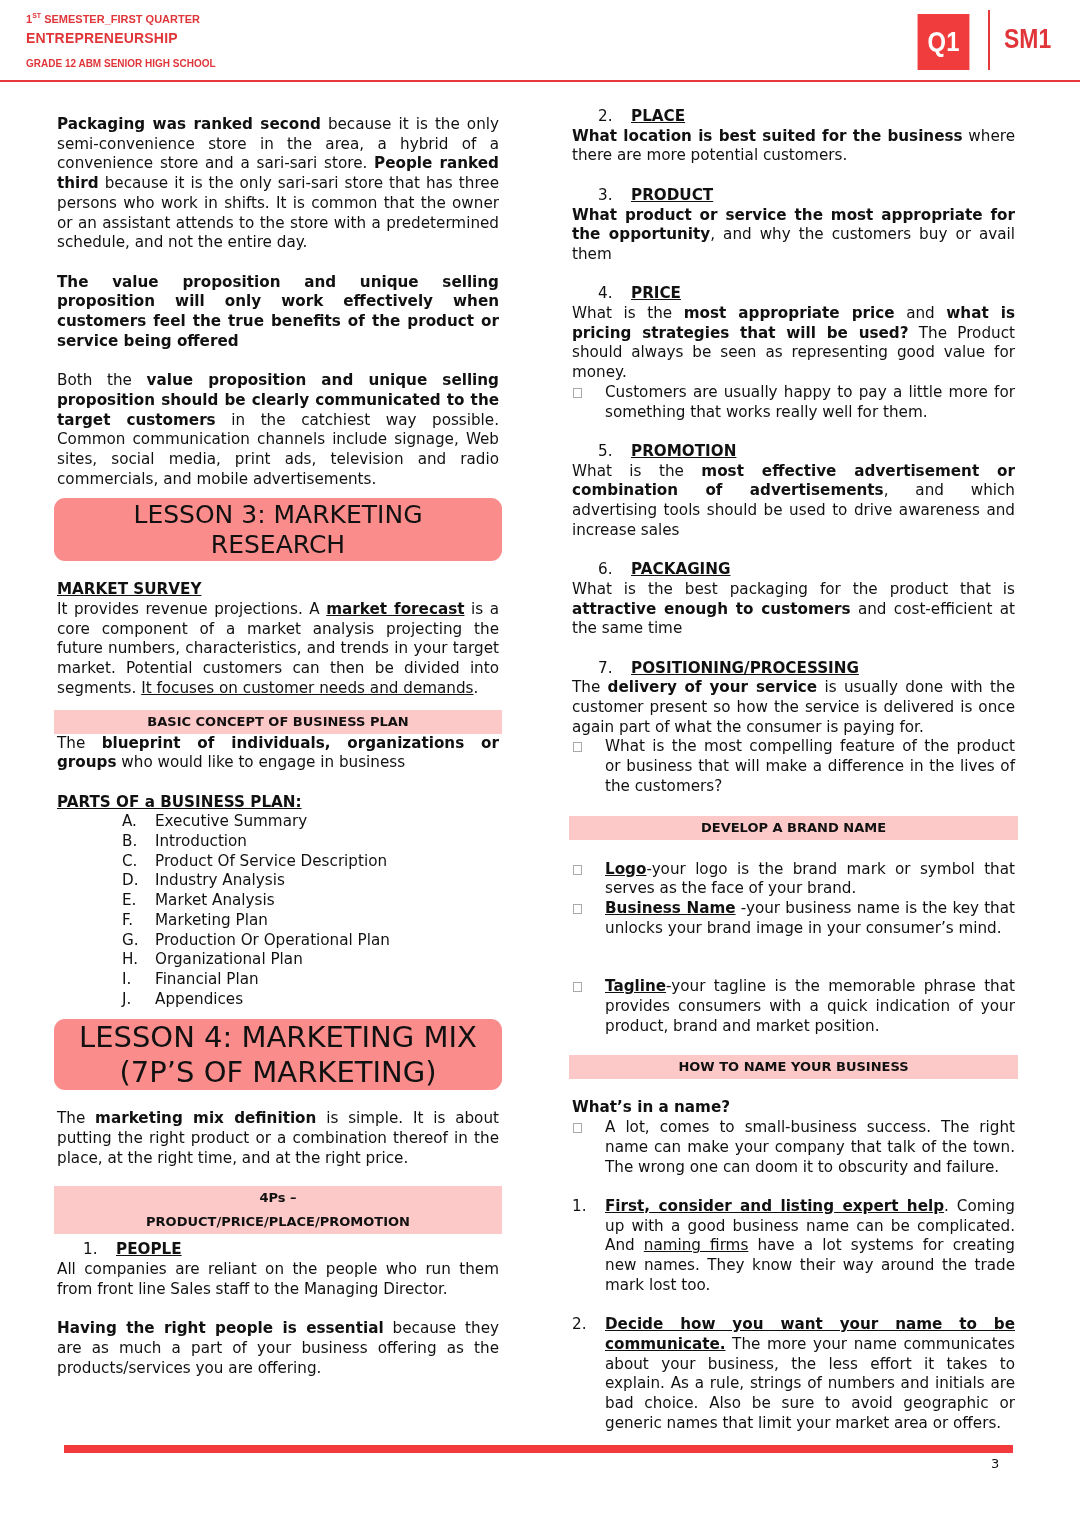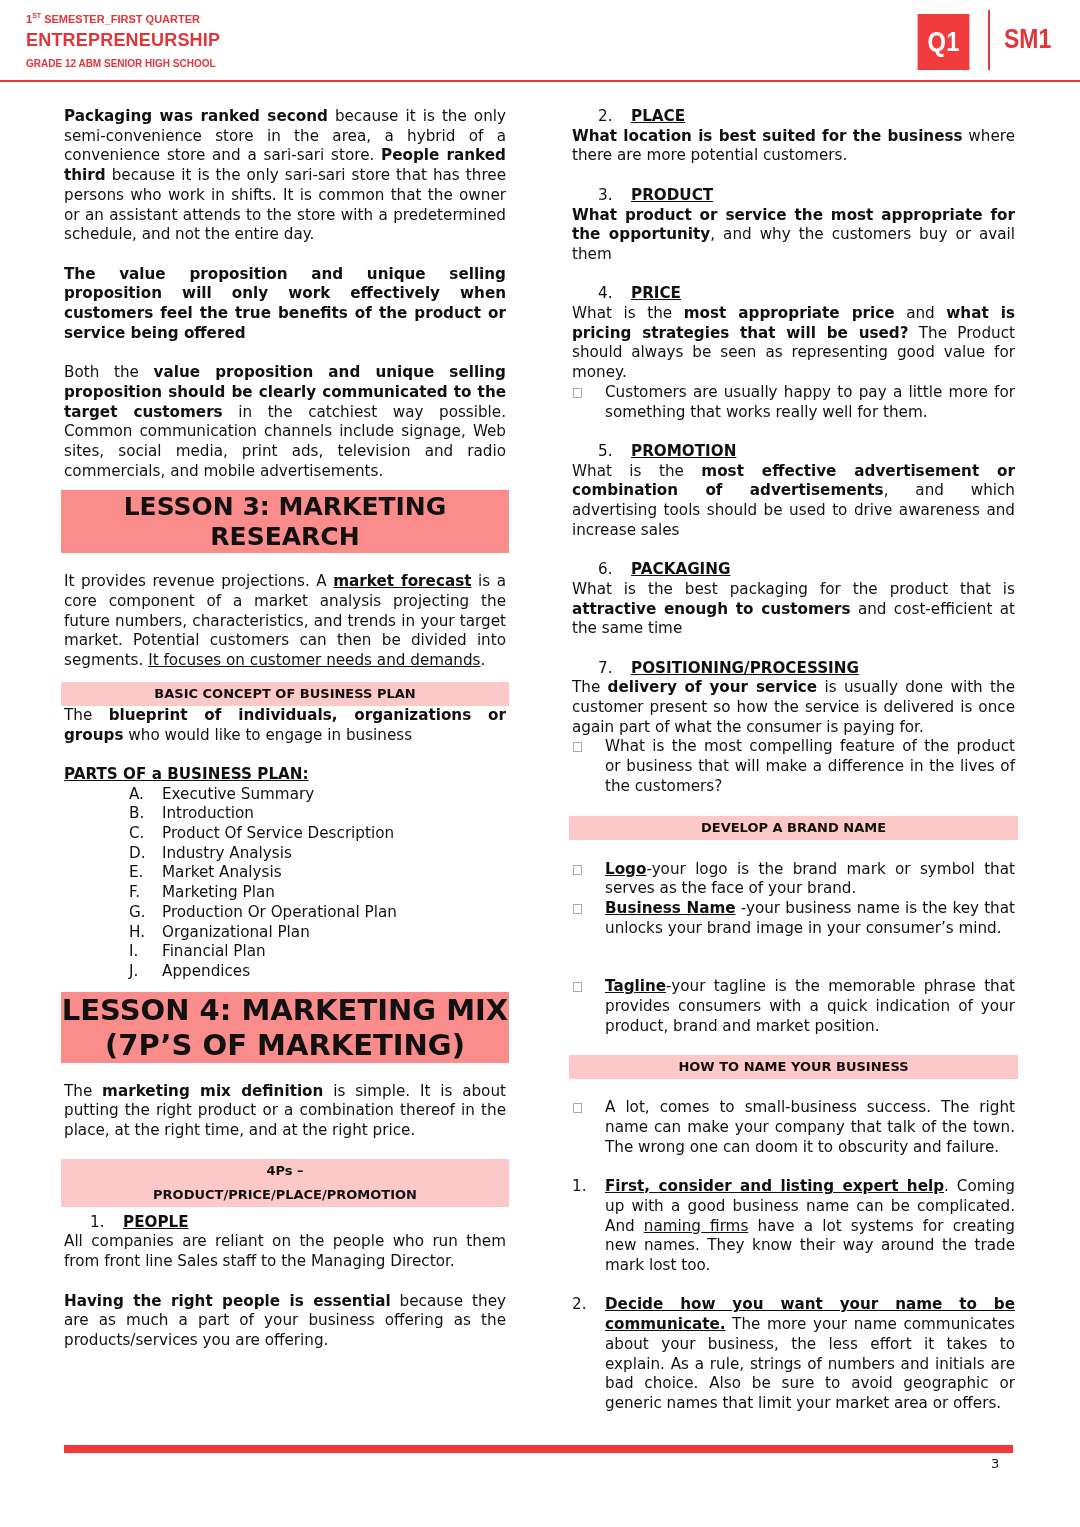--- a/index.html
+++ b/index.html
@@ -2,35 +2,35 @@
 <html><head>
 <meta charset="utf-8">
 <style>
   * { box-sizing: border-box; margin: 0; padding: 0; }
   html, body { width: 1080px; height: 1527px; background: #ffffff; overflow: hidden; }
   body { position: relative; font-family: "DejaVu Sans", sans-serif; color: #111; }
 
   .header { position: absolute; left: 0; top: 0; width: 1080px; height: 82px; border-bottom: 2px solid #e53838; }
   .hdr-sem { position: absolute; left: 26px; top: 12px; font-family: "Liberation Sans", sans-serif; font-weight: bold; font-size: 11px; color: #e0363a; }
   .hdr-sem sup { font-size: 7px; }
-  .hdr-title { position: absolute; left: 26px; top: 30px; font-family: "Liberation Sans", sans-serif; font-weight: bold; font-size: 18px; color: #e0363a; letter-spacing: 0.2px; }
+  .hdr-title { position: absolute; left: 26px; top: 30px; font-family: "Liberation Sans", sans-serif; font-weight: bold; font-size: 14px; color: #e0363a; letter-spacing: 0.2px; }
   .hdr-grade { position: absolute; left: 26px; top: 58px; font-family: "Liberation Sans", sans-serif; font-weight: bold; font-size: 10px; color: #e0363a; }
   .q1-box { position: absolute; left: 913px; top: 14px; width: 61px; height: 56px; background: #f03c3c; color: #fff; font-family: "Liberation Sans", sans-serif; font-weight: bold; font-size: 28px; display: flex; align-items: center; justify-content: center; transform: scaleX(0.85); }
   .hdr-divider { position: absolute; left: 988px; top: 10px; width: 2px; height: 60px; background: #e53838; }
   .sm1 { position: absolute; left: 1004px; top: 24px; font-family: "Liberation Sans", sans-serif; font-weight: bold; font-size: 27px; color: #e0363a; transform: scaleX(0.85); transform-origin: left; }
 
   .col { position: absolute; top: 107px; font-size: 15.2px; line-height: 19.7px; }
-  .col-left { left: 64px; width: 442px; }
+  .col-left { left: 57px; width: 442px; margin-top: 8px; }
   .col-right { left: 572px; width: 443px; }
   p.j { text-align: justify; }
   .gap { height: 19.7px; }
   b { font-weight: bold; }
   u { text-decoration: underline; }
 
-  .lesson-banner { background: #fa8c8c; text-align: center; font-weight: bold; color: #111; margin-left: -3px; margin-right: -3px; }
+  .lesson-banner { background: #fa8c8c; text-align: center; font-weight: normal; color: #111; margin-left: -3px; margin-right: -3px; border-radius: 11px; }
   .lesson3 { font-size: 25px; line-height: 30px; padding: 2px 0 1px; }
   .lesson4 { font-size: 29px; line-height: 35px; padding: 1px 0 0; }
   .sub-banner { background: #fcc8c8; text-align: center; font-weight: bold; font-size: 13px; line-height: 24px; margin-left: -3px; margin-right: -3px; }
 
   .num-head { padding-left: 26px; }
   .num-head .n { display: inline-block; width: 33px; }
   .num-head u { font-weight: bold; }
 
   .bullet { position: relative; padding-left: 33px; text-align: justify; }
   .bullet .box { position: absolute; left: 1px; top: 5px; width: 9px; height: 10px; border: 1px solid #aaa; }
@@ -62,20 +62,21 @@
   <div class="gap"></div>
   <p class="j"><b>The value proposition and unique selling proposition will only work effectively when customers feel the true benefits of the product or service being offered</b></p>
   <div class="gap"></div>
   <p class="j"><span>Both the </span><b>value proposition and unique selling proposition should be clearly communicated to the target customers</b><span> in the catchiest way possible. Common communication channels include signage, Web sites, social media, print ads, television and radio commercials, and mobile advertisements.</span></p>
   <div style="height:9px"></div>
   <div class="lesson-banner lesson3">
     <div>LESSON 3: MARKETING</div>
     <div>RESEARCH</div>
   </div>
   <div style="height:19px"></div>
+  <div><b><u>MARKET SURVEY</u></b></div>
   <p class="j"><span>It provides revenue projections. A </span><b><u>market forecast</u></b><span> is a core component of a market analysis projecting the future numbers, characteristics, and trends in your target market. Potential customers can then be divided into segments. </span><u>It focuses on customer needs and demands</u><span>.</span></p>
   <div style="height:11px"></div>
   <div class="sub-banner">BASIC CONCEPT OF BUSINESS PLAN</div>
   <p class="j"><span>The </span><b>blueprint of individuals, organizations or groups</b><span> who would like to engage in business</span></p>
   <div class="gap"></div>
   <div><b><u>PARTS OF a BUSINESS PLAN:</u></b></div>
   <div class="alpha-list">
     <div class="row">
         <span class="l">A.</span>
         <span>Executive Summary</span>
@@ -159,20 +160,21 @@
   <div style="height:19px"></div>
   <div class="sub-banner">DEVELOP A BRAND NAME</div>
   <div style="height:20px"></div>
   <div class="bullet"><span class="box"></span><b><u>Logo</u></b><span>-your logo is the brand mark or symbol that serves as the face of your brand.</span></div>
   <div class="bullet"><span class="box"></span><b><u>Business Name</u></b><span> -your business name is the key that unlocks your brand image in your consumer’s mind.</span></div>
   <div style="height:39px"></div>
   <div class="bullet"><span class="box"></span><b><u>Tagline</u></b><span>-your tagline is the memorable phrase that provides consumers with a quick indication of your product, brand and market position.</span></div>
   <div style="height:19px"></div>
   <div class="sub-banner">HOW TO NAME YOUR BUSINESS</div>
   <div style="height:19px"></div>
+  <div><b>What’s in a name?</b></div>
   <div class="bullet"><span class="box"></span><span>A lot, comes to small-business success.  The right name can make your company that talk of the town.  The wrong one can doom it to obscurity and failure.</span></div>
   <div class="gap"></div>
   <div class="numbered"><span class="n">1.</span><b><u>First, consider and listing expert help</u></b><span>.  Coming up with a good business name can be complicated.  And </span><u>naming firms</u><span> have a lot systems for creating new names.  They know their way around the trade mark lost too.</span></div>
   <div class="gap"></div>
   <div class="numbered"><span class="n">2.</span><b><u>Decide how you want your name to be communicate.</u></b><span>  The more your name communicates about your business, the less effort it takes to explain. As a rule, strings of numbers and initials are bad choice. Also be sure to avoid geographic or generic names that limit your market area or offers.</span></div>
 </div>
 
 <div class="footer-bar"></div>
 <div class="page-num">3</div>
 

